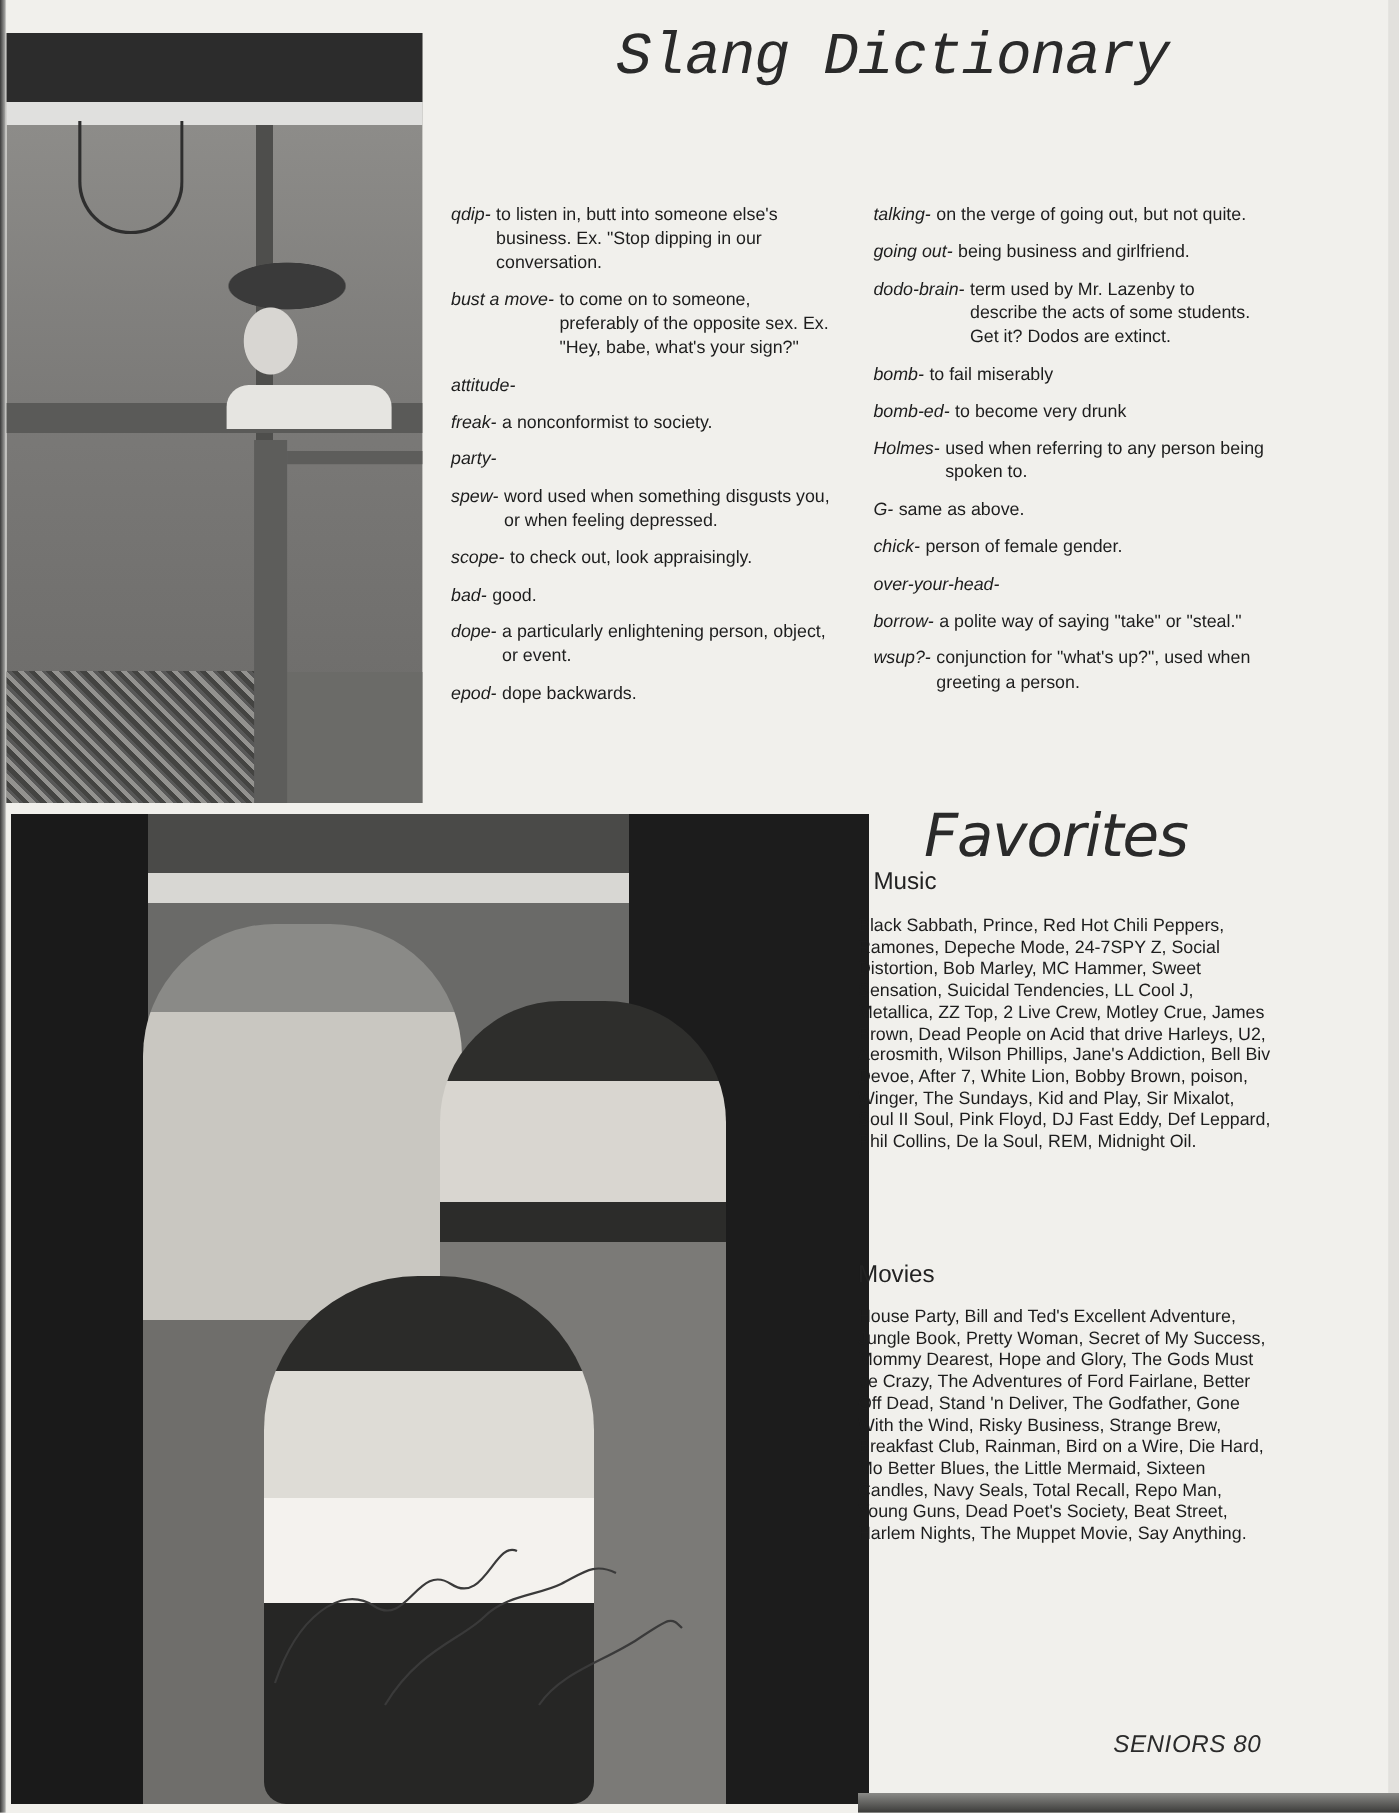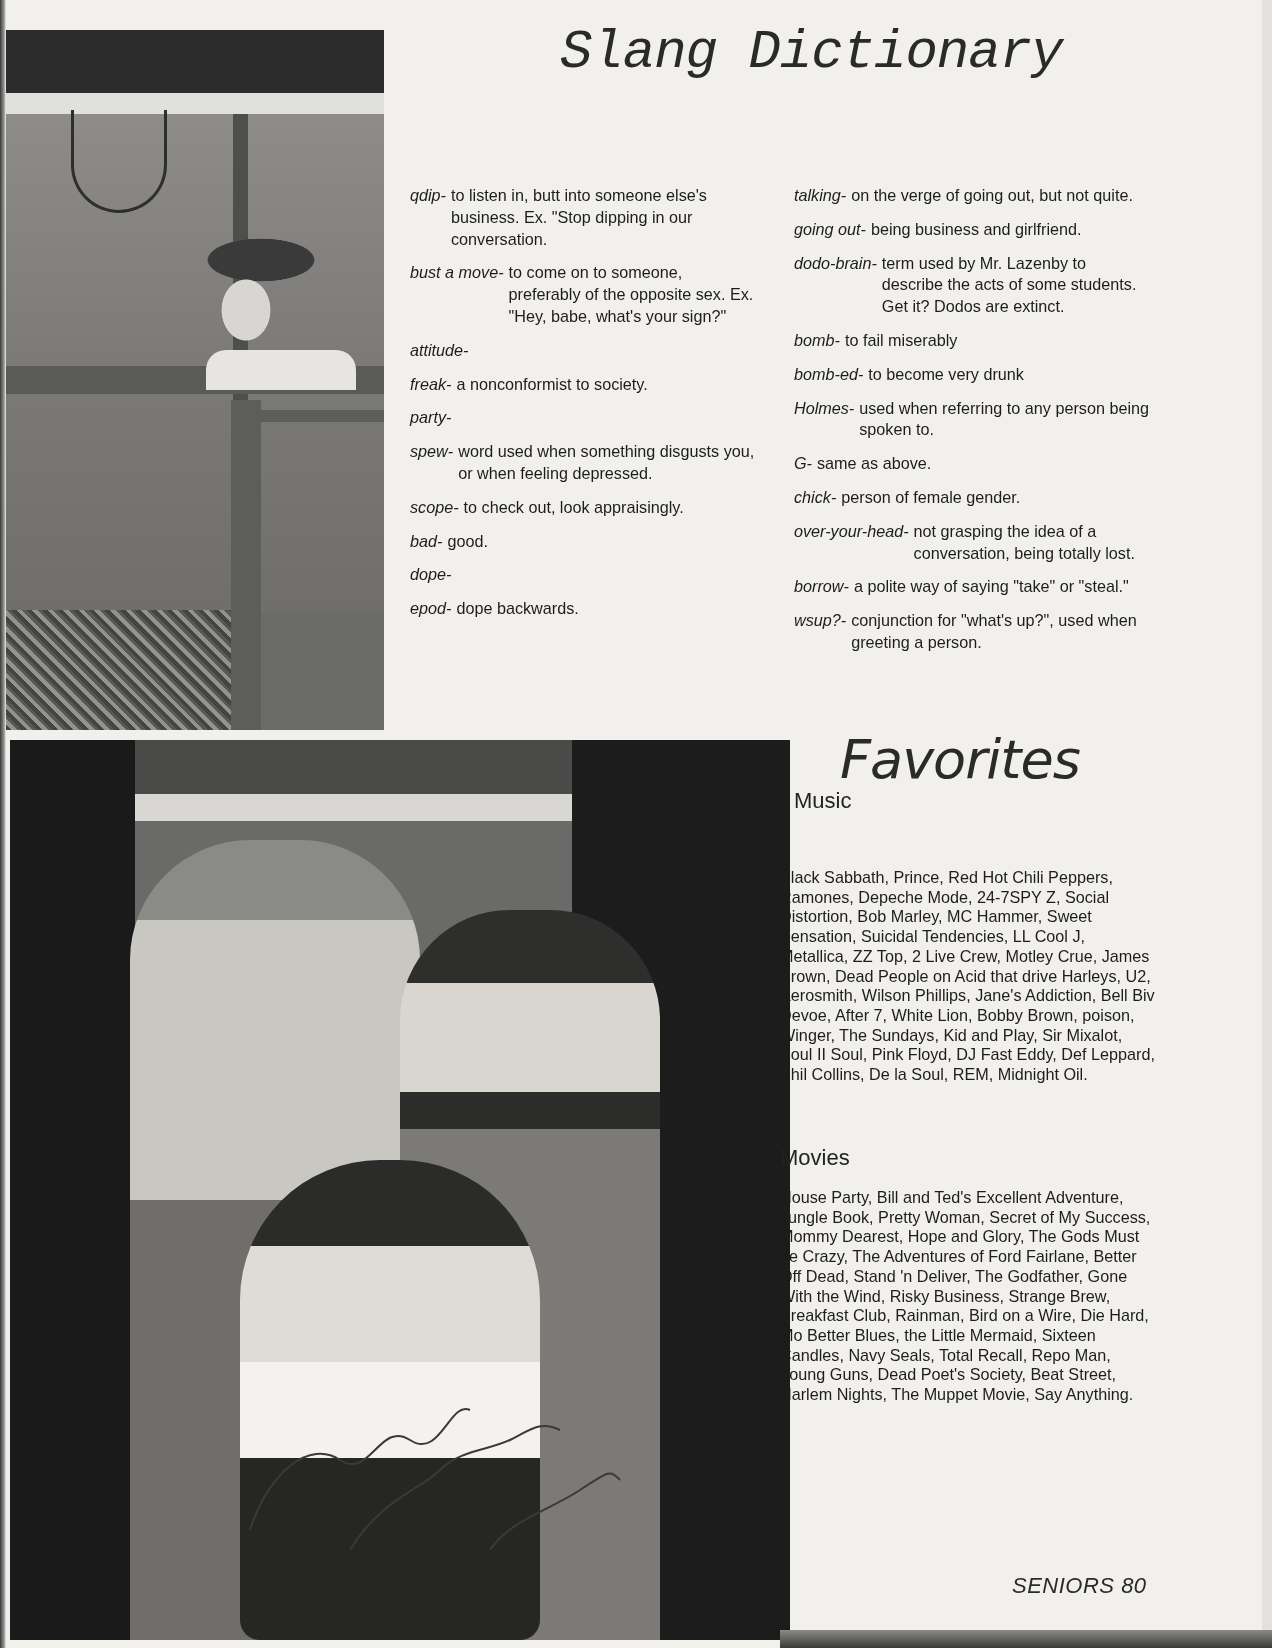--- a/index.html
+++ b/index.html
@@ -56,21 +56,21 @@
   #slang-col-2 { left: 782px; top: 173px; width: 380px; }
   .entry { display: flex; margin: 12px; }
   .term { font-style: italic; white-space: nowrap; padding-right: 5px; }
   .def { flex: 1; }
 
   
   .sub { position: absolute; font-size: 22px; margin: 0; font-weight: normal; color: #222; }
   #music-heading { left: 780px; top: 788px; margin-left: 14px; }
   #movies-heading { left: 780px; top: 1145px; }
   .para { position: absolute; left: 780px; width: 375px; font-size: 16.2px; line-height: 19.7px; margin: 0; }
-  #music-text { top: 832px; margin-top: 36px; }
+  #music-text { top: 832px; }
   #movies-text { top: 1188px; }
 
   .folio { position: absolute; left: 1012px; top: 1573px; font-style: italic; font-size: 22px; letter-spacing: 0.5px; color: #2a2a2a; }
   .bottom-shadow { position: absolute; left: 780px; top: 1630px; width: 492px; height: 18px; background: linear-gradient(180deg,#8a8a87,#3a3a38); }
   .right-edge { position:absolute; left:1262px; top:0; width:10px; height:1648px; background:#e2e1dd; }
 </style>
 </head>
 <body style="background: rgb(241, 240, 236);">
 
 <div class="spine"></div>
@@ -112,20 +112,21 @@
     <div class="entry">
       <span class="term">scope-</span>
       <span class="def">to check out, look appraisingly.</span>
     </div>
     <div class="entry">
       <span class="term">bad-</span>
       <span class="def">good.</span>
     </div>
     <div class="entry">
       <span class="term">dope-</span>
+      <span class="def">a particularly enlightening person, object, or event.</span>
     </div>
     <div class="entry">
       <span class="term">epod-</span>
       <span class="def">dope backwards.</span>
     </div>
   </div>
 <div class="col" id="slang-col-2">
     <div class="entry">
       <span class="term">talking-</span>
       <span class="def">on the verge of going out, but not quite.</span>
@@ -153,21 +154,20 @@
     <div class="entry">
       <span class="term">G-</span>
       <span class="def">same as above.</span>
     </div>
     <div class="entry">
       <span class="term">chick-</span>
       <span class="def">person of female gender.</span>
     </div>
     <div class="entry">
       <span class="term">over-your-head-</span>
-      <span class="def">not grasping the idea of a conversation, being totally lost.</span>
     </div>
     <div class="entry">
       <span class="term">borrow-</span>
       <span class="def">a polite way of saying "take" or "steal."</span>
     </div>
     <div class="entry">
       <span class="term">wsup?-</span>
       <span class="def">conjunction for "what's up?", used when greeting a person.</span>
     </div>
   </div>

